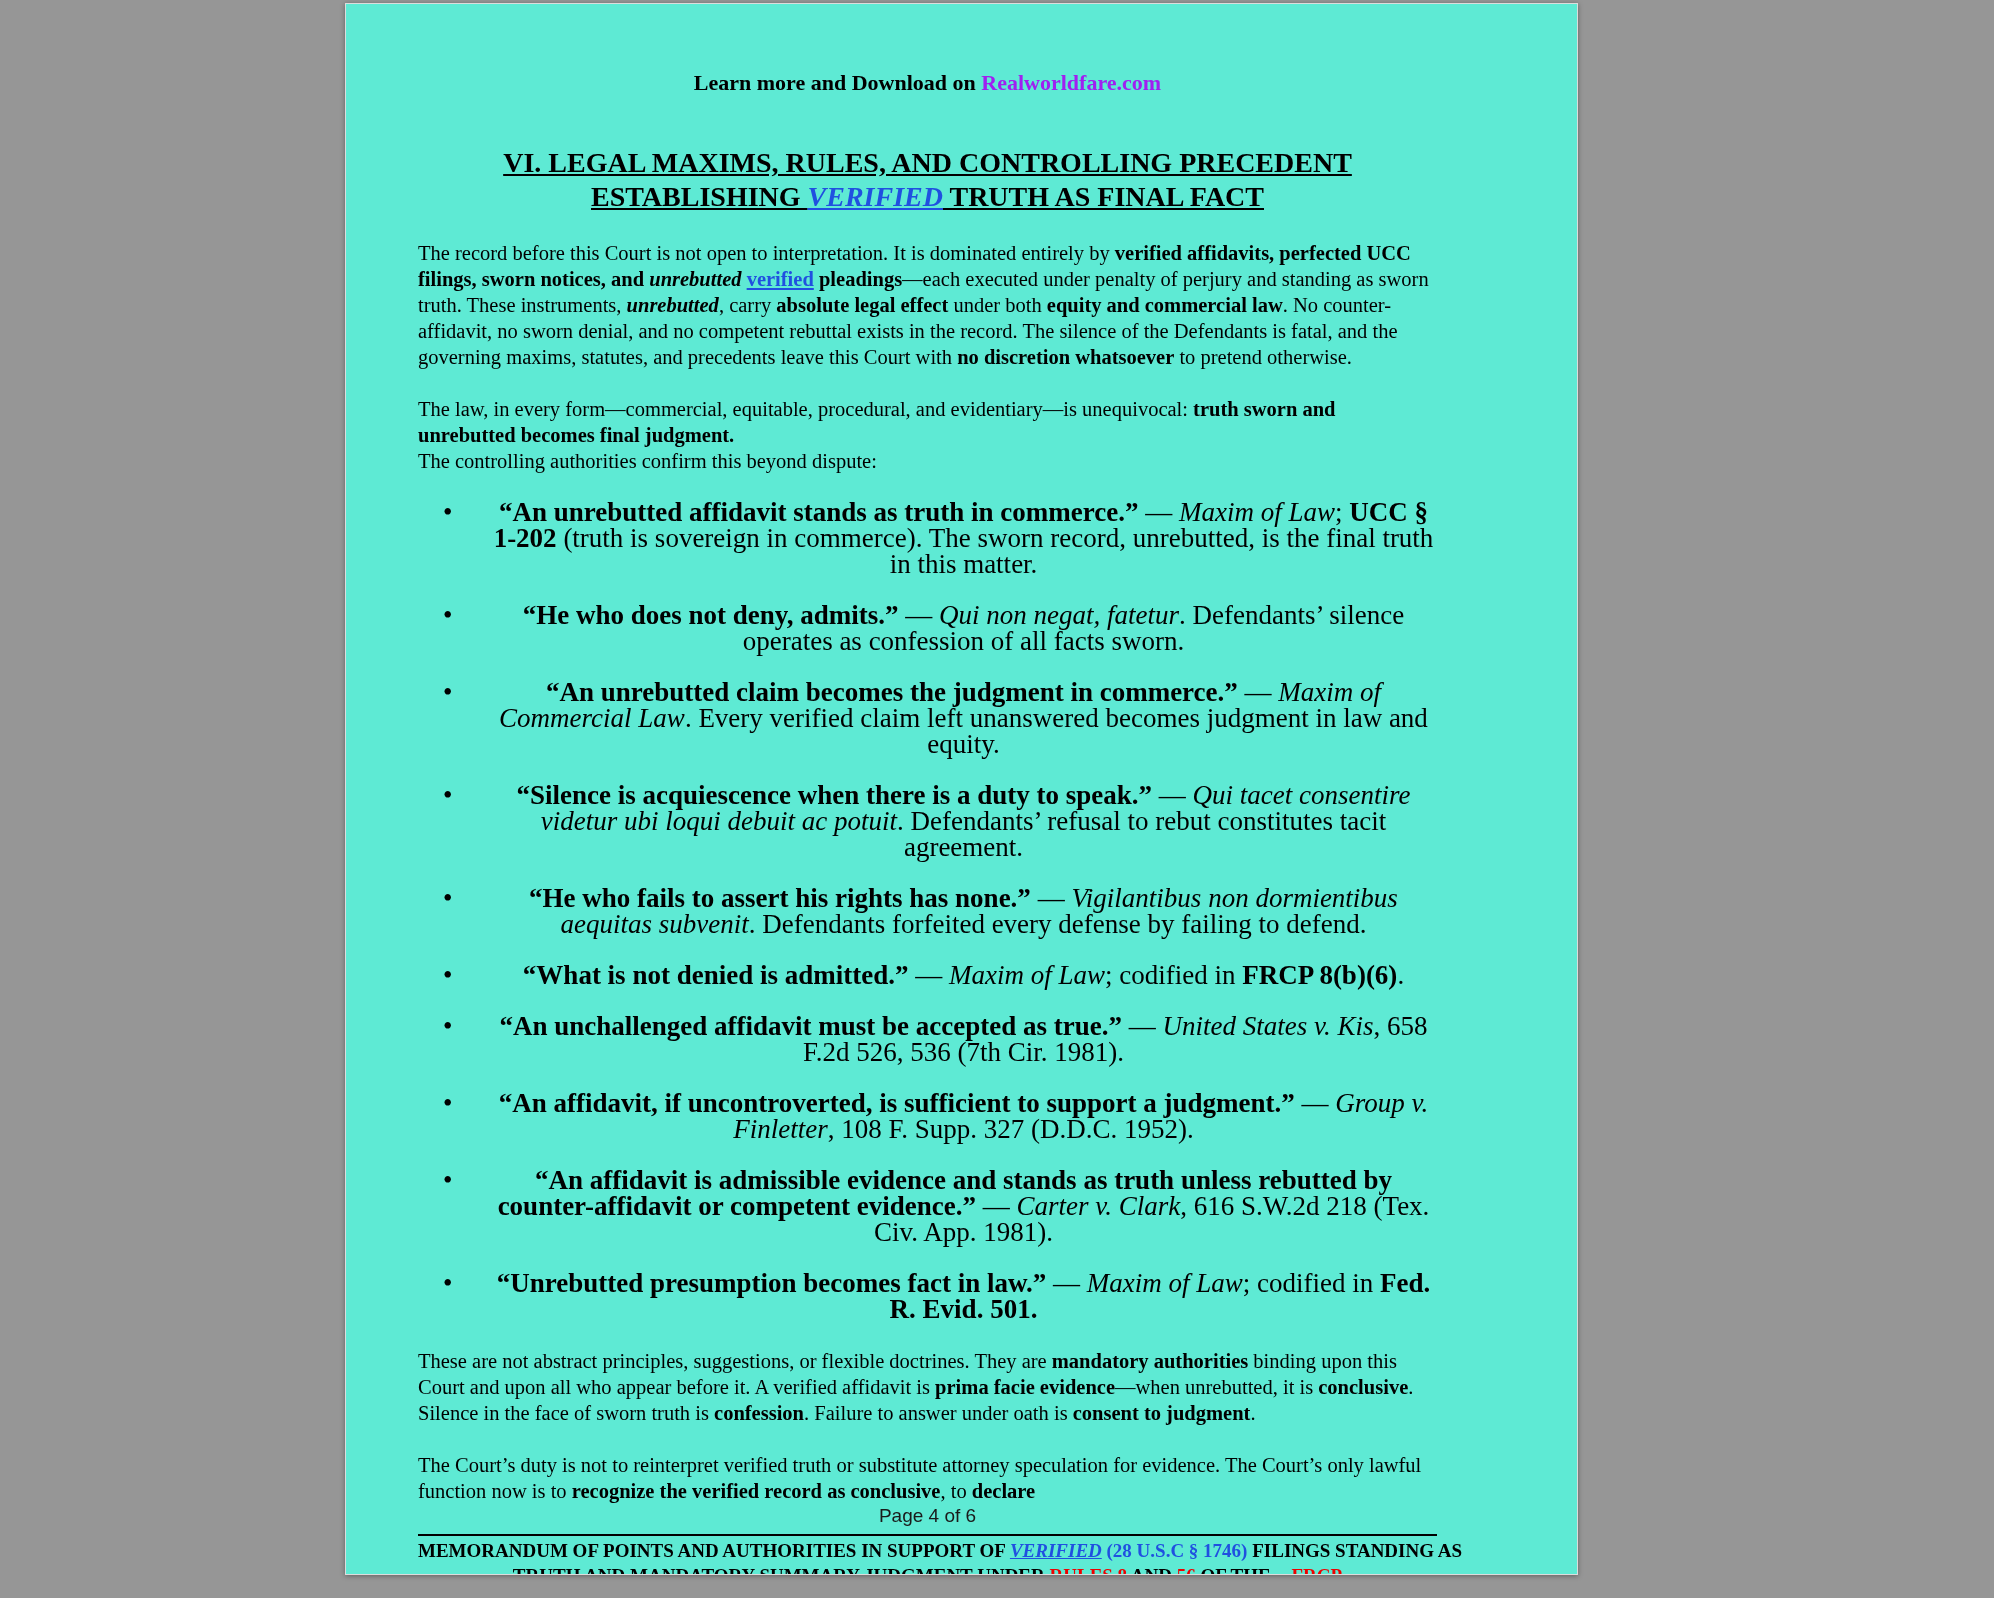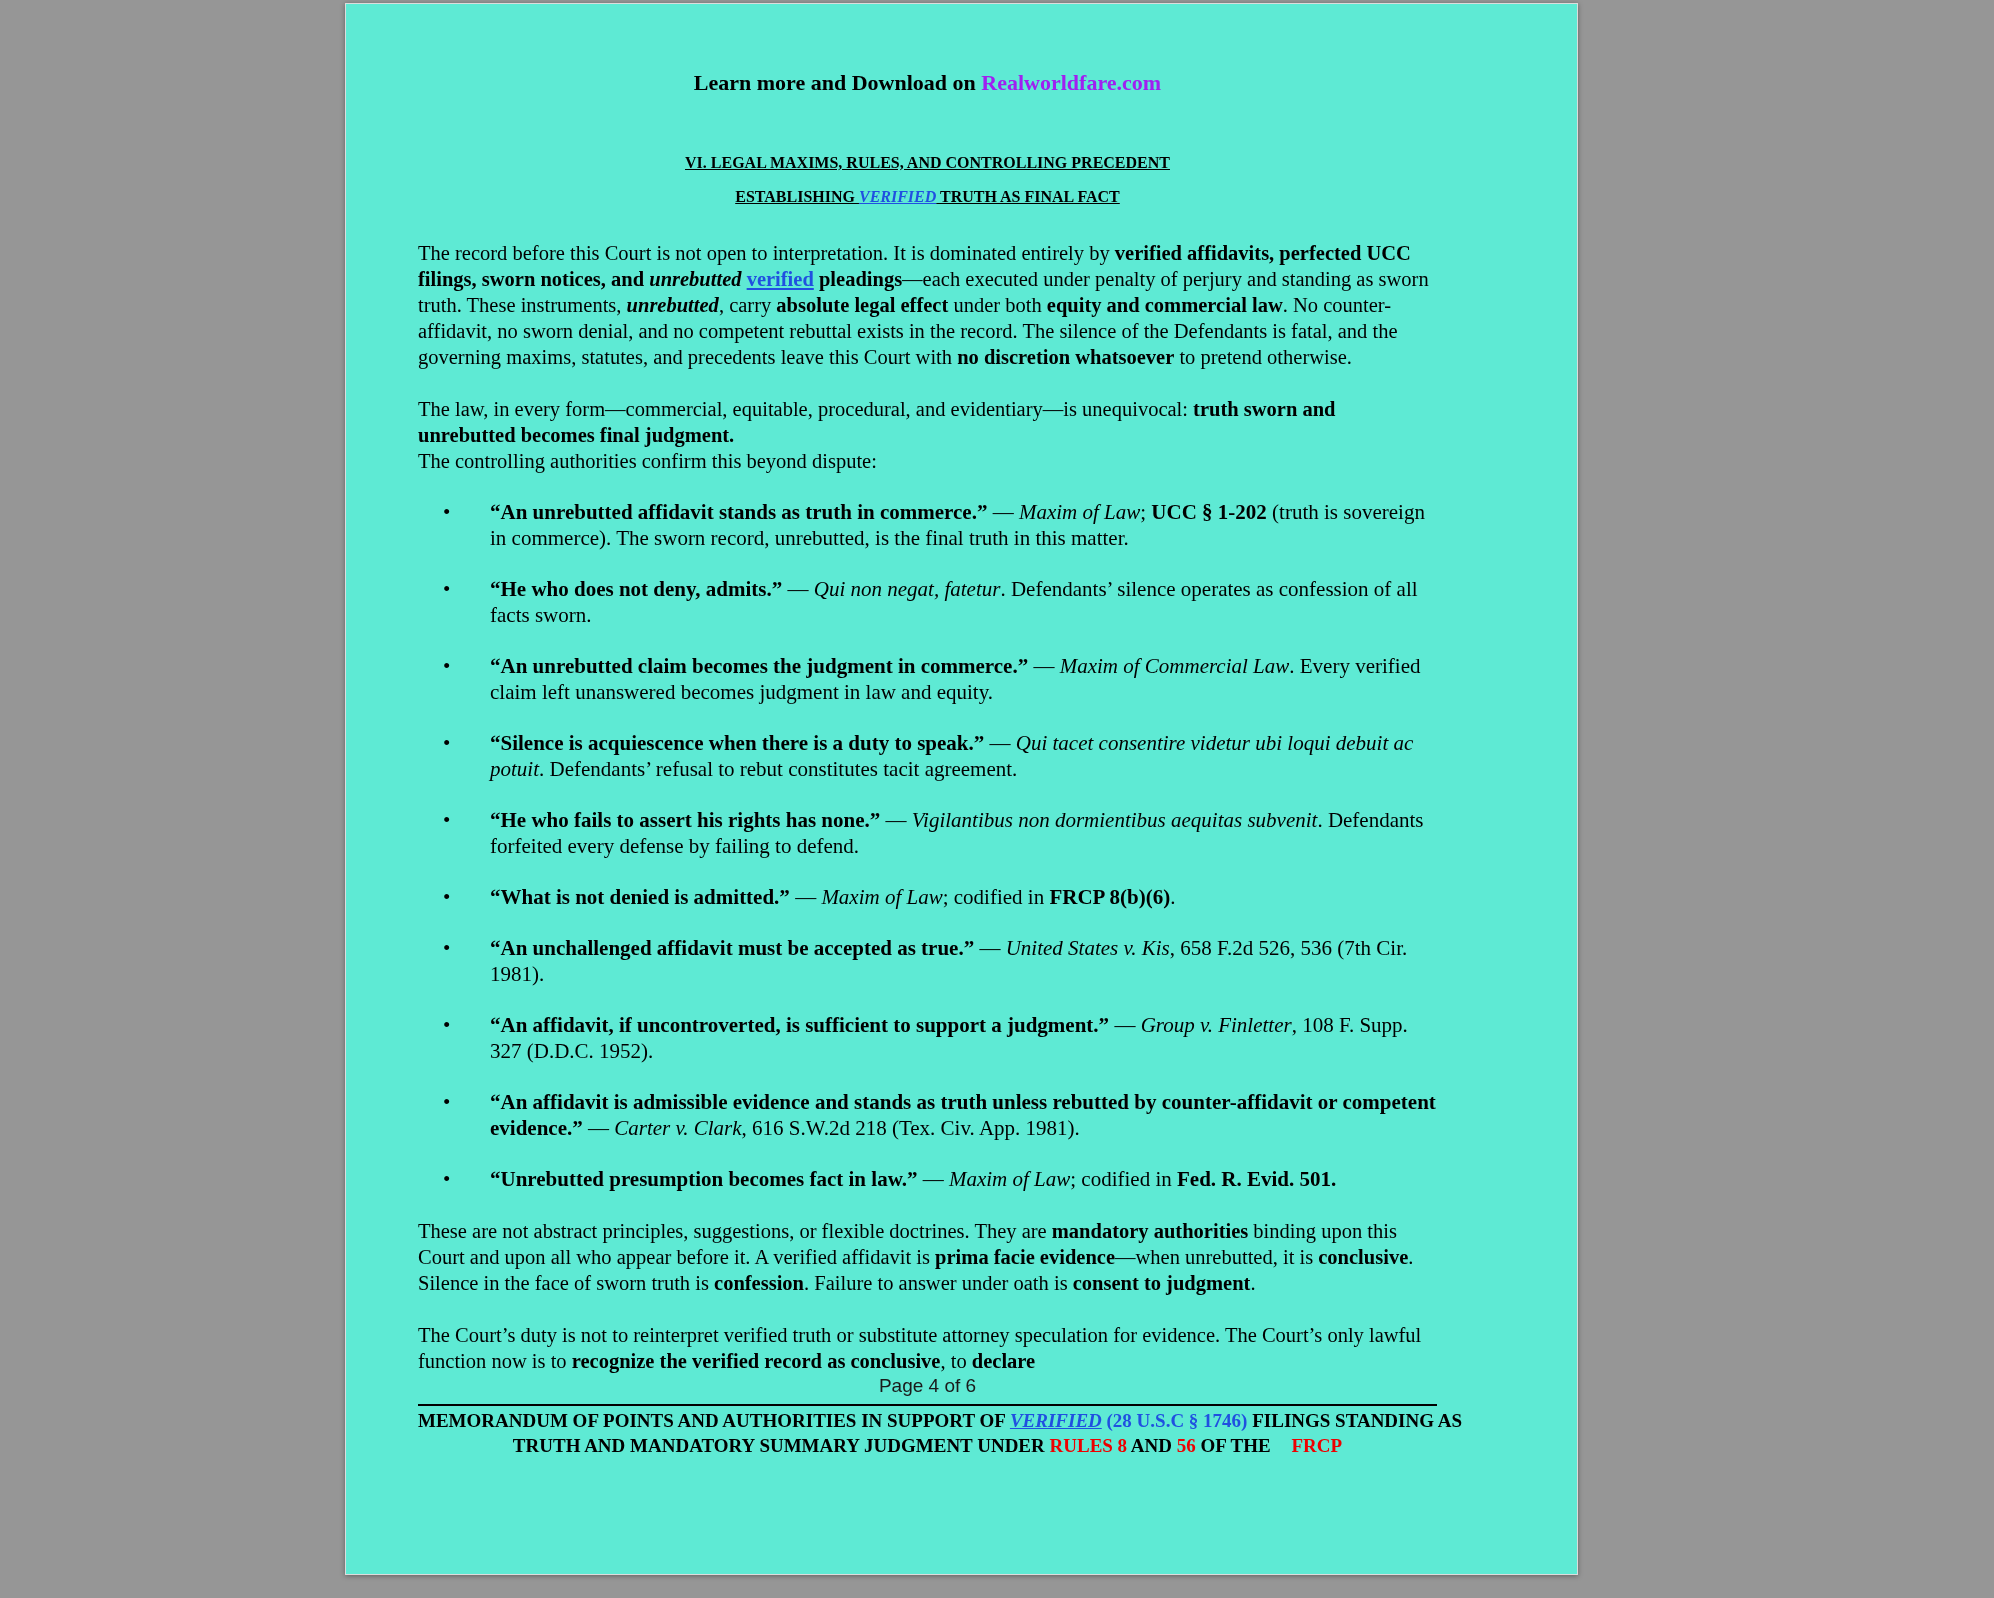--- a/index.html
+++ b/index.html
@@ -25,38 +25,39 @@
     text-align:center;
     font-weight:bold;
     font-size:22px;
     line-height:26px;
     white-space:nowrap;
   }
   .purple{color:#a020f0;}
   .title{margin-top:50px;text-align:center;}
   .title-line{
     font-weight:bold;
-    font-size:16px;
+    font-size:28px;
     line-height:34px;
     white-space:nowrap;
   }
   .u{text-decoration:underline;}
   .b{font-weight:bold;}
   .i{font-style:italic;}
   .para{
     margin:26px 0 0 0;
     font-size:20.5px;
     line-height:26px;
   }
   .para.nogap{margin-top:0;}
   ul.bullets{
     margin:25px 0 0 0;
     padding:0;
-    font-size:21px;
+    font-size:27px;
     line-height:26px;
+    text-align:center;
   }
   ul.bullets li{
     list-style:none;
     position:relative;
     padding-left:72px;
     margin-bottom:25px;
   }
   ul.bullets li::before{
     content:"\2022";
     position:absolute;

